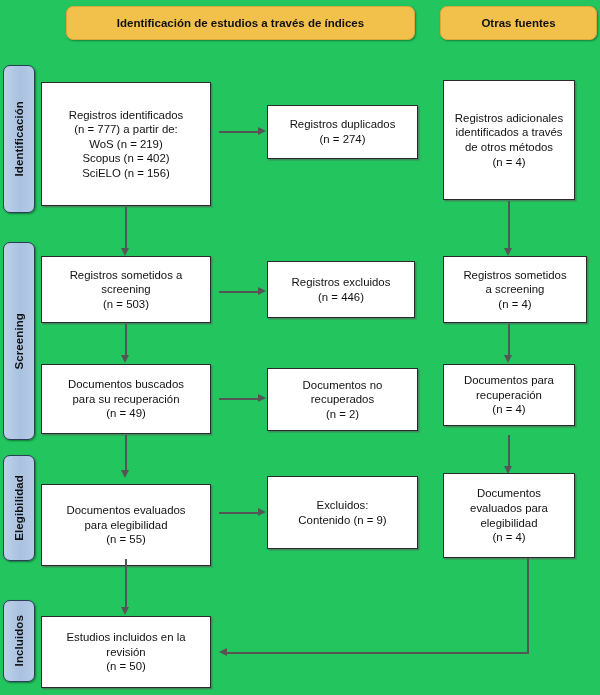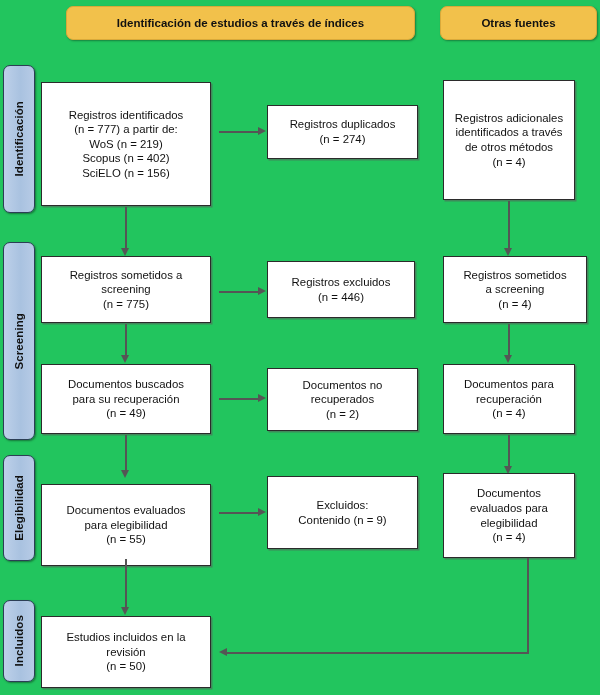--- a/index.html
+++ b/index.html
@@ -159,21 +159,21 @@
 
   <div class="conn v" style="left:125px; top:207px; width:1.6px; height:42px;"></div>
   <div class="arrowhead down" style="left:121px; top:248px;"></div>
 
   <div class="conn v" style="left:508px; top:201px; width:1.6px; height:48px;"></div>
   <div class="arrowhead down" style="left:504px; top:248px;"></div>
 
   <div class="node" style="left:41px; top:256px; width:170px; height:67px;">
     <div class="txt">Registros sometidos a
 screening
-(n = 775)</div>
+(n = 503)</div>
   </div>
 
   <div class="node" style="left:267px; top:261px; width:148px; height:57px;">
     <div class="txt">Registros excluidos
 (n = 446)</div>
   </div>
 
   <div class="node" style="left:443px; top:256px; width:144px; height:67px;">
     <div class="txt">Registros sometidos
 a screening
@@ -194,21 +194,21 @@
 para su recuperación
 (n = 49)</div>
   </div>
 
   <div class="node" style="left:267px; top:368px; width:151px; height:63px;">
     <div class="txt">Documentos no
 recuperados
 (n = 2)</div>
   </div>
 
-  <div class="node" style="left:443px; top:364px; width:132px; height:70px;">
+  <div class="node" style="left:443px; top:364px; width:132px; height:62px;">
     <div class="txt">Documentos para
 recuperación
 (n = 4)</div>
   </div>
 
   <div class="conn h" style="left:219px; top:398px; width:40px;"></div>
   <div class="arrowhead right" style="left:258px; top:394px;"></div>
 
   <div class="conn v" style="left:125px; top:435px; width:1.6px; height:36px;"></div>
   <div class="arrowhead down" style="left:121px; top:470px;"></div>

